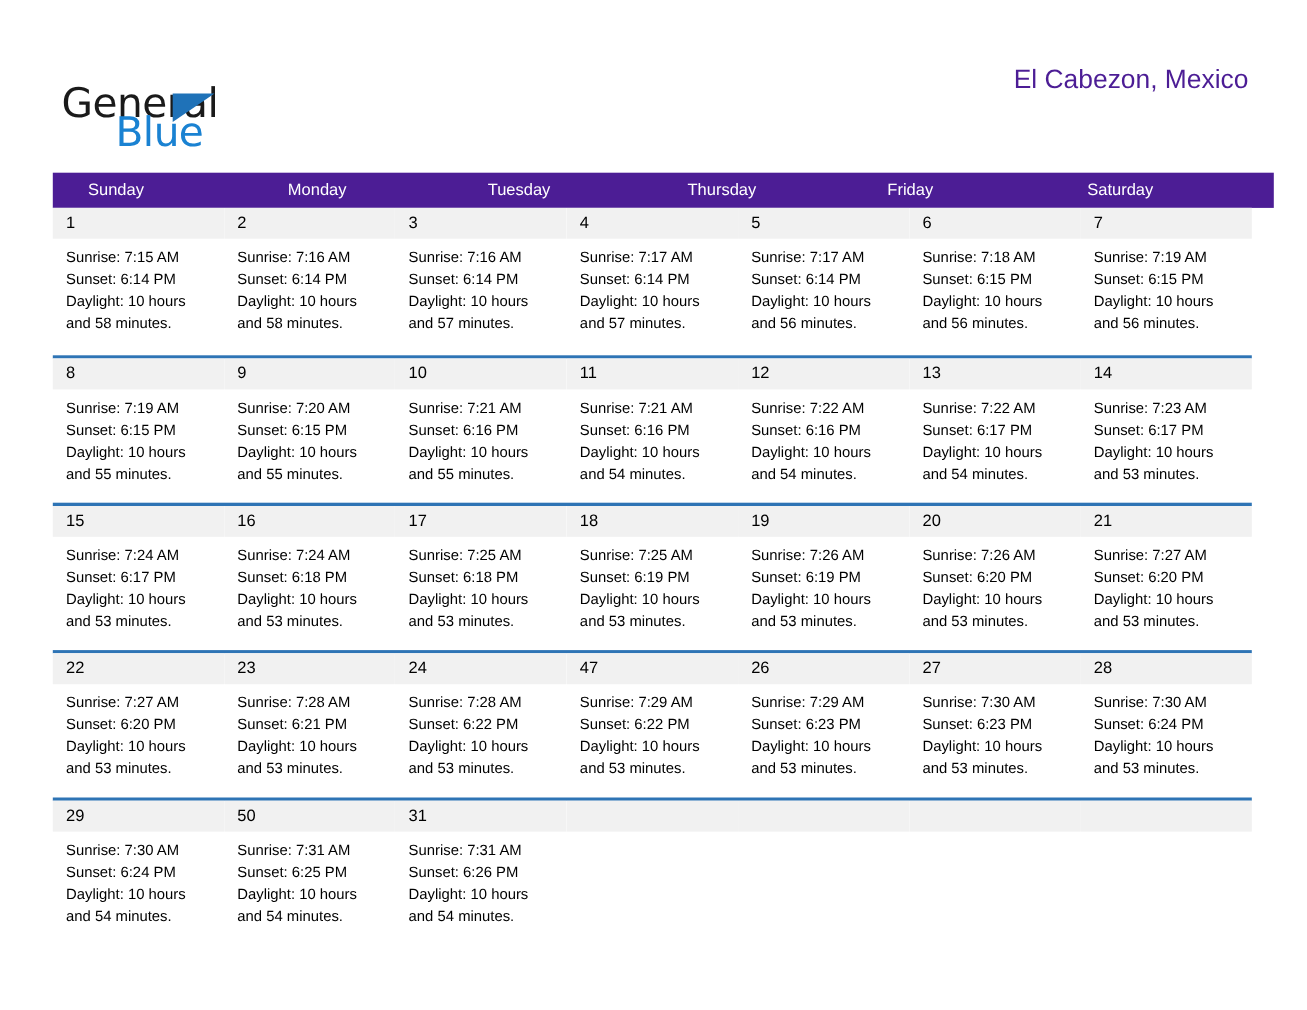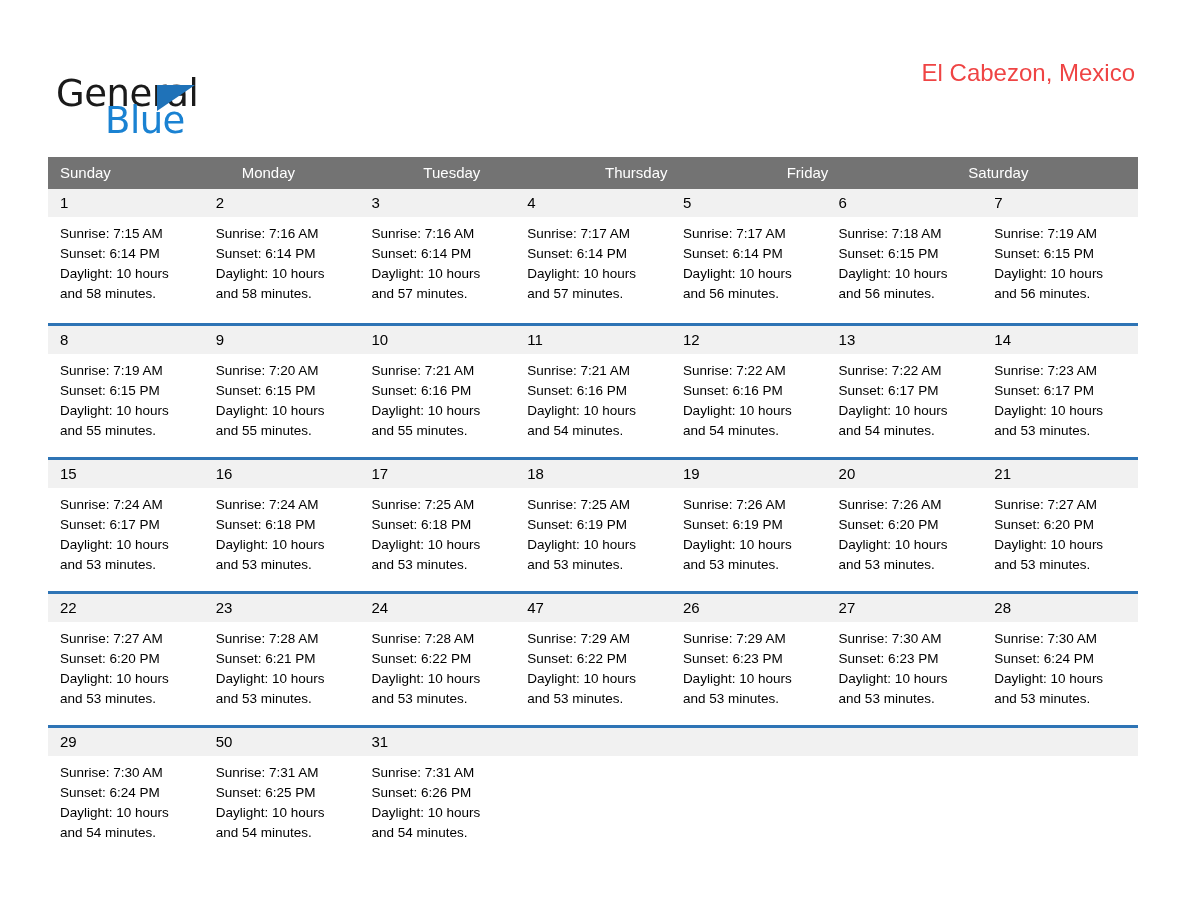--- a/index.html
+++ b/index.html
@@ -82,37 +82,38 @@
     line-height: 50px;
     font-weight: 400;
     color: #000000;
     white-space: nowrap;
   }
   .cal-subtitle {
     margin-top: 9px;
     font-size: 24px;
     line-height: 28px;
     font-weight: 400;
-    color: #ef4444;
+    color: #4c1d95;
     white-space: nowrap;
   }
 
   
   .calendar {
     position: absolute;
     left: 48px;
     top: 157px;
     width: 1090px;
   }
 
   .weekday-row {
     display: flex;
     width: 100%;
-    background: #737373;
+    background: #4c1d95;
     height: 32px;
+    padding-left: 20px;
   }
   .weekday {
     flex: 1 1 0;
     color: #ffffff;
     font-size: 15px;
     line-height: 32px;
     padding-left: 12px;
     box-sizing: border-box;
     white-space: nowrap;
     overflow: hidden;

